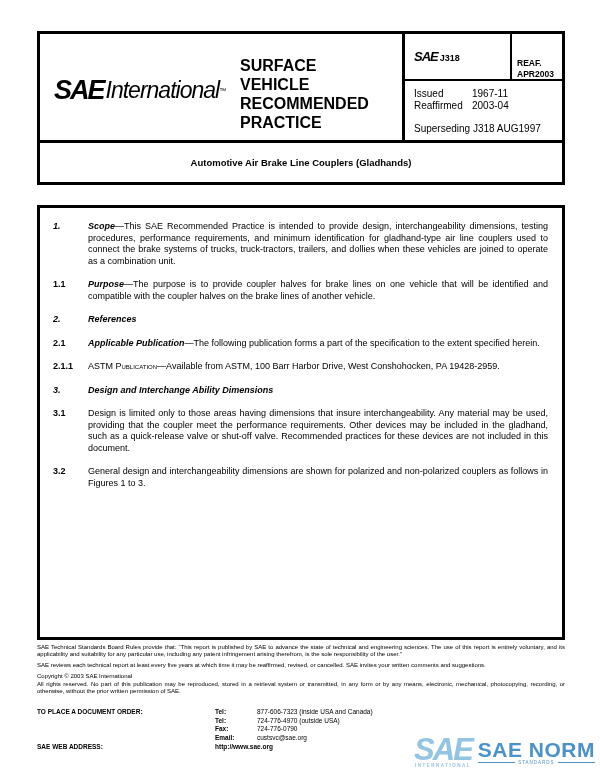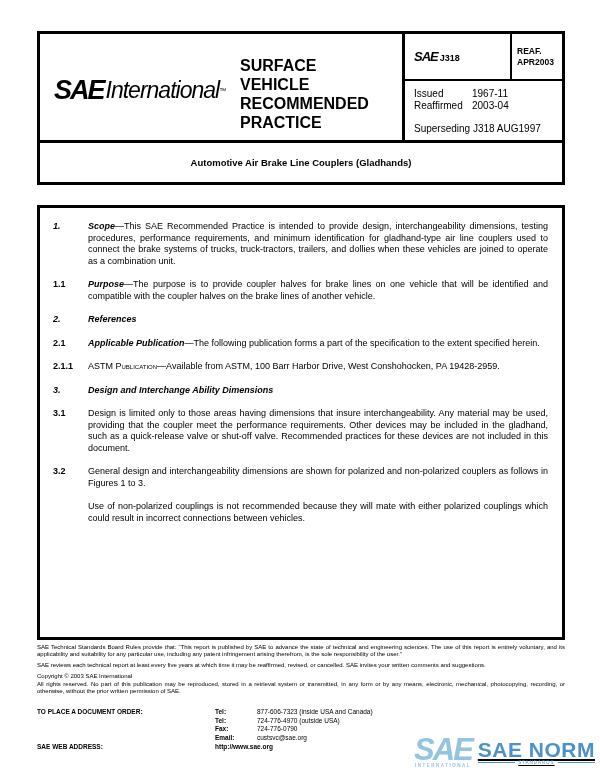--- a/index.html
+++ b/index.html
@@ -16,21 +16,21 @@
   .sae-big { font-style:italic; font-weight:900; font-size:27px; letter-spacing:-2px; }
   .intl { font-style:italic; font-weight:400; font-size:23px; letter-spacing:-1px; margin-left:2px; }
   .tm { font-size:7px; vertical-align:top; line-height:10px; }
   .doctype-cell { width:150px; padding-top:22px; font-weight:bold; font-size:16px; line-height:19px; }
   .right-block { margin-left:auto; width:160px; border-left:3px solid #000; display:flex; flex-direction:column; }
   .right-top { display:flex; height:47px; border-bottom:2px solid #000; flex:none; }
   .code-cell { flex:1; display:flex; align-items:center; padding-left:9px; }
   .code-sae { font-style:italic; font-weight:900; font-size:13px; letter-spacing:-1px; }
   .code-num { font-weight:bold; font-size:9px; margin-left:2px; margin-top:3px; }
   .reaf-cell { width:52px; border-left:2px solid #000; font-weight:bold; font-size:8.5px;
-               display:flex; flex-direction:column; justify-content:center; padding-left:5px; line-height:10.5px; }
+               display:flex; flex-direction:column; justify-content:flex-end; padding-left:5px; line-height:10.5px; }
   .right-bottom { flex:1; padding:7px 0 0 9px; font-size:10px; line-height:12px; }
   .meta-row { display:flex; }
   .meta-label { width:58px; }
   .superseding { margin-top:11px; }
 
   
   .title-box { left:37px; top:140px; width:528px; height:45px;
                display:flex; align-items:center; justify-content:center;
                font-weight:bold; font-size:9.5px; }
 
@@ -56,21 +56,21 @@
   .oc2 { width:42px; font-weight:bold; flex:none; }
   .oc3 { flex:1; }
   .web-row { margin-top:1px; }
   .web-bold { font-weight:bold; }
 
   
   .watermark { position:absolute; right:5px; bottom:8px; display:flex; align-items:center; gap:6px; }
   .wm-left { text-align:center; }
   .wm-sae { color:var(--wm-light,#93c4e1); font-style:italic; font-weight:900; font-size:31px; line-height:26px; letter-spacing:-2px; }
   .wm-int { color:var(--wm-light,#93c4e1); font-size:4.5px; font-weight:bold; letter-spacing:1.5px; margin-top:0; }
-  .wm-right { text-align:left;text-decoration:underline; }
+  .wm-right { text-align:left; }
   .wm-norm { color:var(--wm-dark,#4a92c8); font-weight:bold; font-size:21px; line-height:19px; letter-spacing:0.5px; white-space:nowrap; }
   .wm-sub { display:flex; align-items:center; gap:3px; color:var(--wm-dark,#4a92c8); font-size:4.5px; letter-spacing:1px; margin-top:1px; }
   .wm-line { flex:1; border-top:1px solid var(--wm-dark,#4a92c8); height:0; }
 </style>
 </head>
 <body>
 
 <div class="page">
 
   <div class="box header-box">
@@ -143,24 +143,20 @@
     <div class="para">
       <div class="para-num">3.1</div>
       <div class="para-text">Design is limited only to those areas having dimensions that insure interchangeability.  Any material may be used, providing that the coupler meet the performance requirements.  Other devices may be included in the gladhand, such as a quick-release valve or shut-off valve.  Recommended practices for these devices are not included in this document.</div>
     </div>
 
     <div class="para">
       <div class="para-num">3.2</div>
       <div class="para-text">General design and interchangeability dimensions are shown for polarized and non-polarized couplers as follows in Figures 1 to 3.</div>
     </div>
 
-    <div class="para">
-      <div class="para-num"></div>
-      <div class="para-text">Use of non-polarized couplings is not recommended because they will mate with either polarized couplings which could result in incorrect connections between vehicles.</div>
-    </div>
 
   </div>
 
   <div class="footer">
     <div class="foot-para">SAE Technical Standards Board Rules provide that: “This report is published by SAE to advance the state of technical and engineering sciences. The use of this report is entirely voluntary, and its applicability and suitability for any particular use, including any patent infringement arising therefrom, is the sole responsibility of the user.”</div>
     <div class="foot-para">SAE reviews each technical report at least every five years at which time it may be reaffirmed, revised, or cancelled. SAE invites your written comments and suggestions.</div>
     <div class="foot-para tight">Copyright © 2003 SAE International</div>
     <div class="foot-para">All rights reserved. No part of this publication may be reproduced, stored in a retrieval system or transmitted, in any form or by any means, electronic, mechanical, photocopying, recording, or otherwise, without the prior written permission of SAE.</div>
   </div>
 

